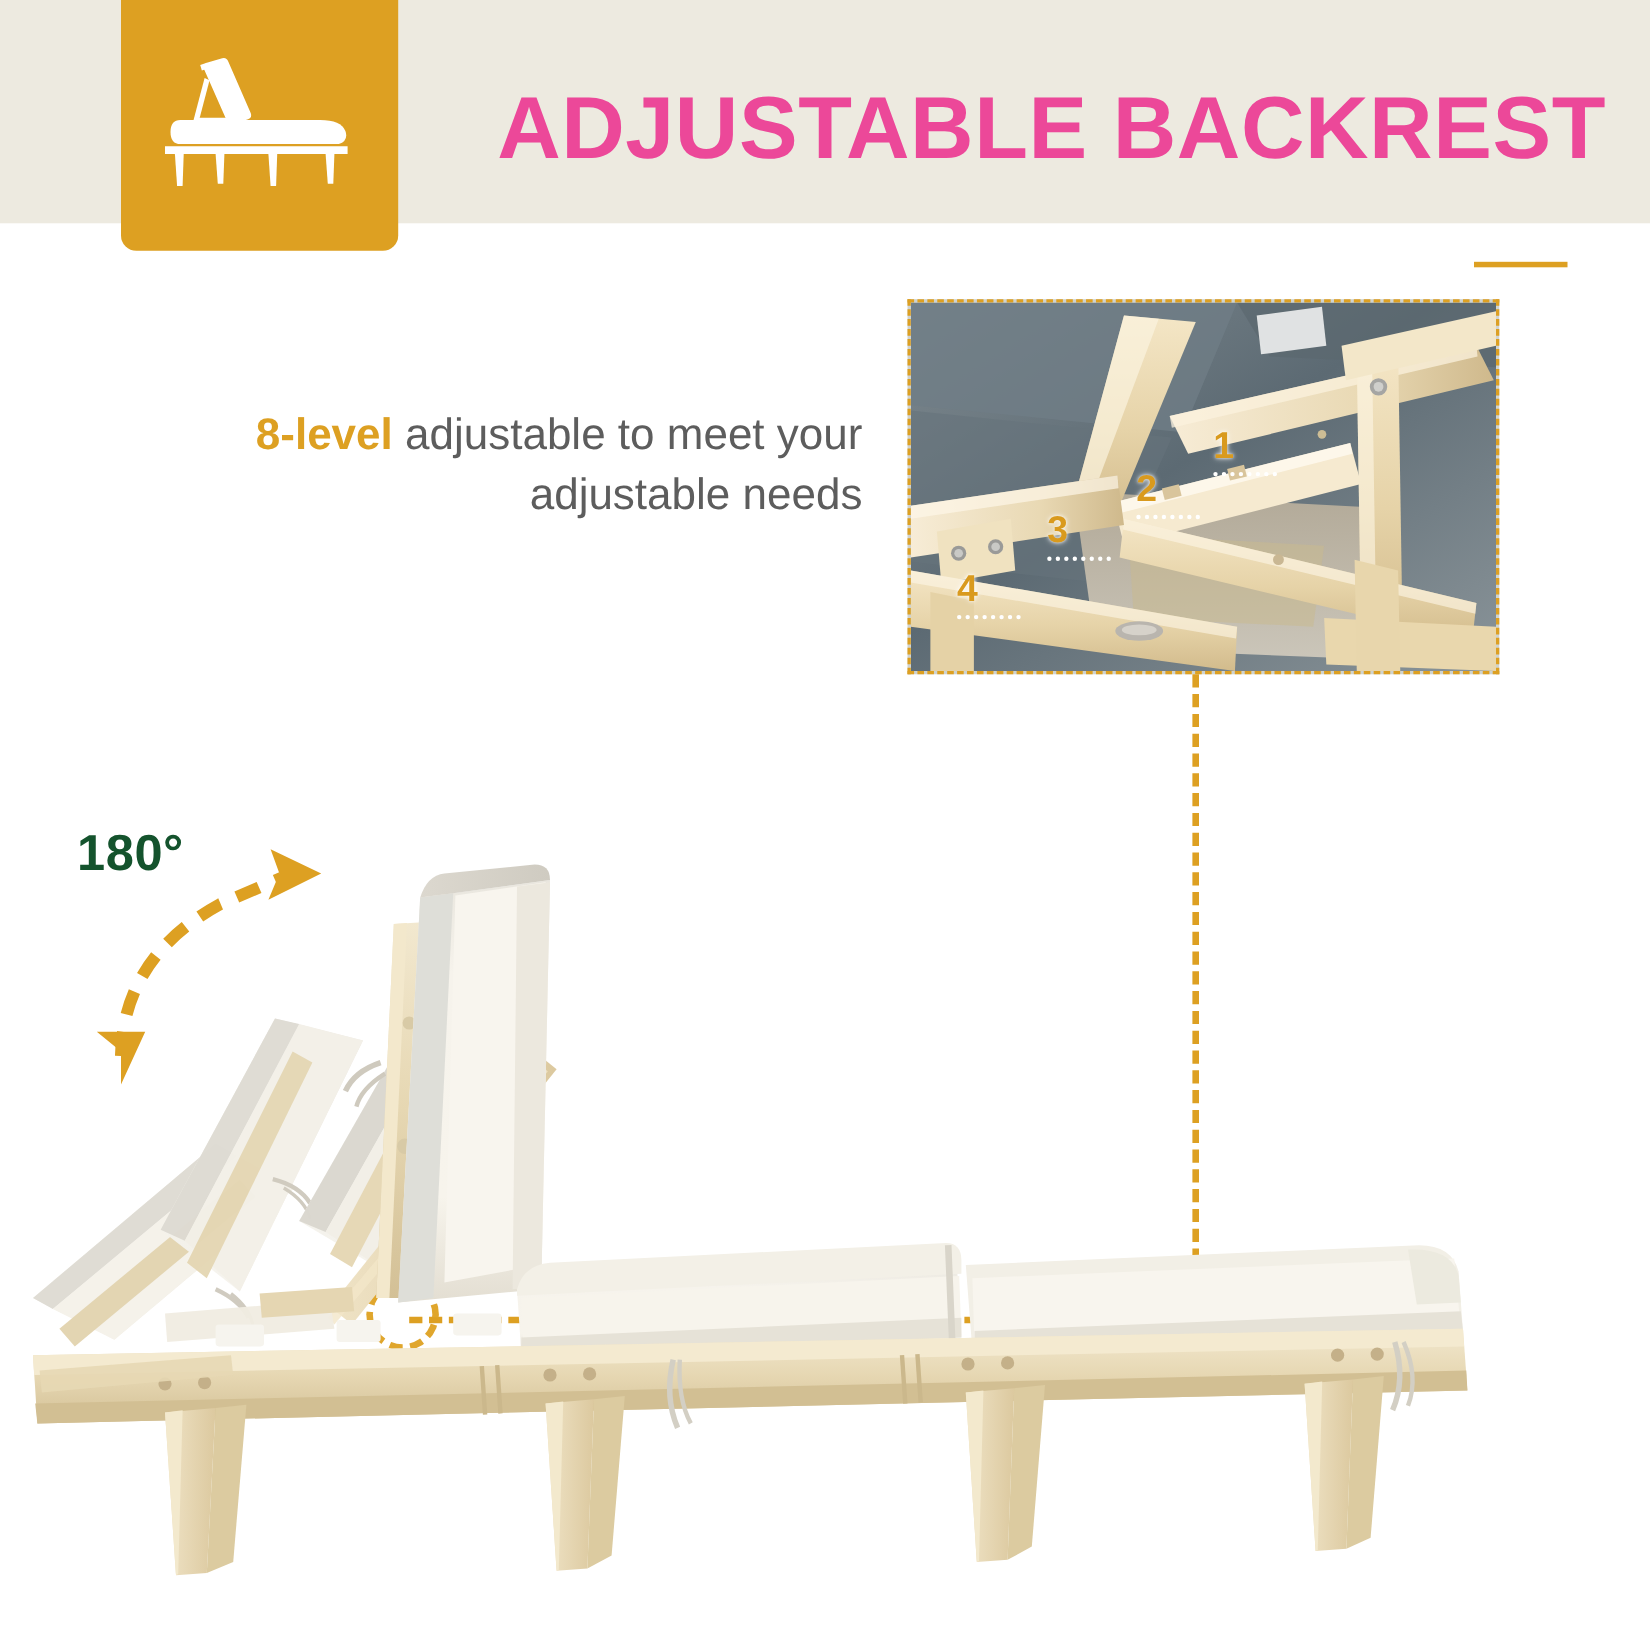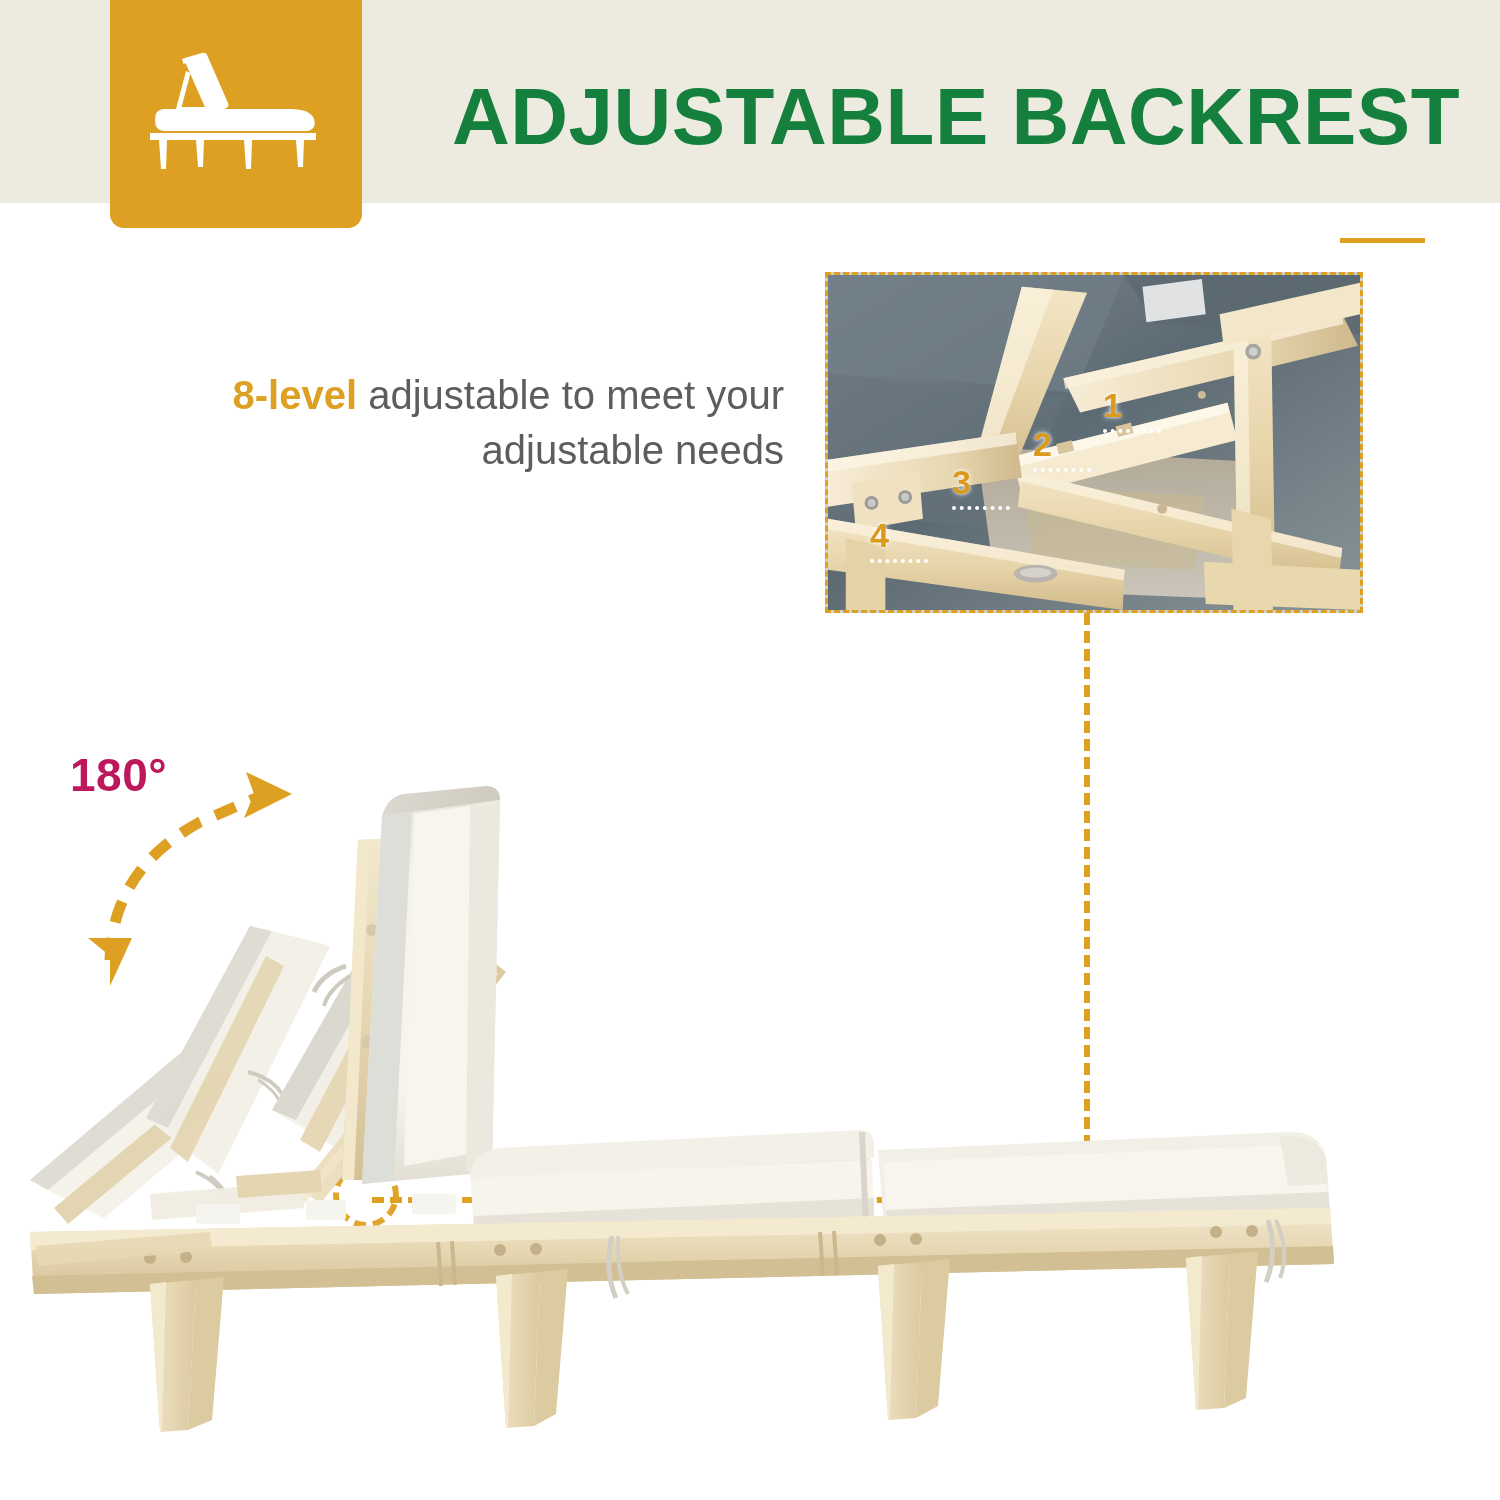--- a/index.html
+++ b/index.html
@@ -20,21 +20,21 @@
   .icon-box{
     position:absolute;left:110px;top:-10px;width:252px;height:238px;
     background:#dda022;
     border-radius:0 0 14px 14px;
     display:flex;align-items:center;justify-content:center;
   }
   .icon-box svg{display:block;}
   .page-title{
     position:absolute;left:400px;top:52px;width:1060px;height:130px;
     display:flex;align-items:center;justify-content:flex-end;
-    color:#15803d;
+    color:#ec4899;
     font-size:80px;
     font-weight:bold;
     letter-spacing:0.5px;
     white-space:nowrap;
     text-align:right;
   }
 
   
   .subtitle{
     position:absolute;left:200px;top:368px;width:584px;
@@ -94,21 +94,21 @@
   .pivot-circle{
     position:absolute;left:333px;top:1162px;width:66px;height:66px;
     border:6px dashed #e0a62c;
     border-radius:50%;
     box-sizing:border-box;
   }
 
   
   .deg-label{
     position:absolute;left:70px;top:748px;
-    font-size:46px;font-weight:bold;color:#be185d;letter-spacing:0.5px;
+    font-size:46px;font-weight:bold;color:#14532d;letter-spacing:0.5px;
   }
   .arc-svg{position:absolute;left:60px;top:760px;width:260px;height:230px;}
 
   
   .product{position:absolute;left:0px;top:780px;width:1400px;height:720px;}
 </style>
 </head>
 <body>
 
 <div class="stage">

